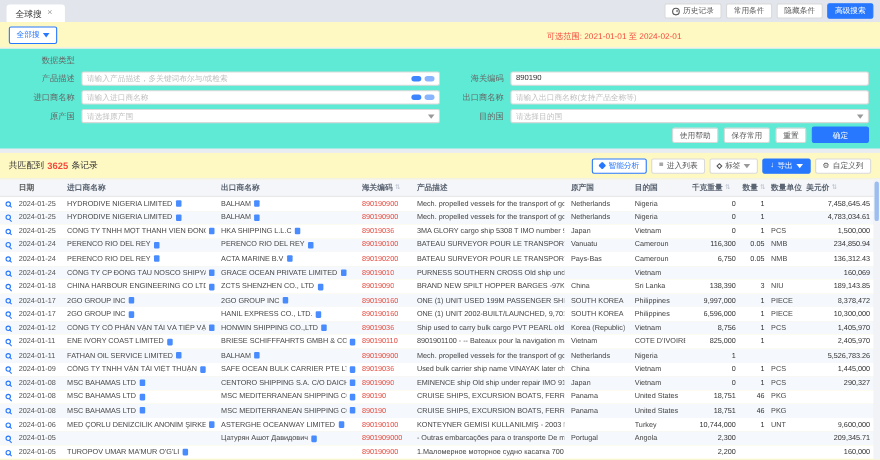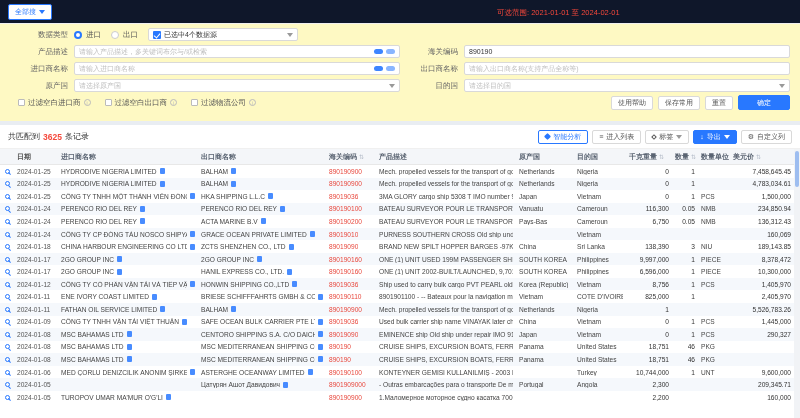--- a/index.html
+++ b/index.html
@@ -12,28 +12,28 @@
 .tab{background:#fff;height:16px;margin-top:4px;display:flex;align-items:center;gap:5px;padding:0 8px;font-size:8px;border-radius:3px 3px 0 0;color:#333}
 .x{width:8px;height:8px;color:#999;font-size:8px;line-height:8px;cursor:pointer}
 .x::after{content:'×'}
 .tb-right{margin-left:auto;display:flex;gap:4px;align-items:center}
 .btn{border:1px solid #d9d9d9;background:#fff;border-radius:2px;font-size:7px;height:14px;padding:0 6px;color:#555;display:inline-flex;align-items:center;gap:3px;cursor:pointer;font-family:inherit}
 .btn.primary{background:#2878ff;border-color:#2878ff;color:#fff}
 .clock{width:7px;height:7px;border:1px solid currentColor;border-radius:50%;position:relative;display:inline-block}
 .clock::after{content:'';position:absolute;left:2.5px;top:1px;width:1px;height:2.5px;background:currentColor}
 
 
-.toolbar{height:24px;background:#0f172a;display:flex;align-items:center;padding:0 8px;border-bottom:1px solid #f0f0f0;position:relative;flex:none}
+.toolbar{height:24px;background:#fef9c3;display:flex;align-items:center;padding:0 8px;border-bottom:1px solid #f0f0f0;position:relative;flex:none}
 .btn.scope{border-color:#2878ff;color:#2878ff;height:16px}
 .caret{width:0;height:0;border-left:3px solid transparent;border-right:3px solid transparent;border-top:4px solid #999;display:inline-block}
 .scope .caret{border-top-color:#2878ff}
 .date-hint{position:absolute;left:497px;top:8px;color:#f5483b;font-size:7.5px}
 
 
-.filter-card{background:#fef9c3;padding:2px 10px 10px;flex:none}
+.filter-card{background:#5eead4;padding:2px 10px 4px;flex:none}
 .f-row{display:flex;align-items:center;height:17px}
 .f-col{display:flex;align-items:center;width:50%;height:100%}
 .f-label{width:58px;text-align:right;font-size:7.5px;color:#666;margin-right:6px;flex:none;white-space:nowrap}
 .f-input{flex:1;height:13px;border:1px solid #d9d9d9;border-radius:2px;font-size:7px;display:flex;align-items:center;padding:0 4px;background:#fff;gap:3px;overflow:hidden;white-space:nowrap}
 .placeholder{color:#bfbfbf;flex:1;overflow:hidden;white-space:nowrap}
 .value{color:#333;flex:1;overflow:hidden;white-space:nowrap}
 .radio-group{display:flex;align-items:center;gap:4px;flex:1}
 .radio{width:8px;height:8px;border:1px solid #ccc;border-radius:50%;display:inline-block;background:#fff;flex:none}
 .radio.on{border:2.5px solid #2878ff}
 .r-label{font-size:7.5px;color:#555;margin-right:6px}
@@ -47,21 +47,21 @@
 .mini-sw.alt2{opacity:.55}
 .cb-group{display:flex;align-items:center;gap:14px;padding-left:8px}
 .cb-item{display:flex;align-items:center;gap:3px;font-size:7.5px;color:#555}
 .filter-cb{width:7px;height:7px;border:1px solid #bbb;border-radius:1px;background:#fff;flex:none}
 .info{width:7px;height:7px;border:1px solid #bbb;border-radius:50%;font-size:5px;color:#bbb;display:inline-flex;align-items:center;justify-content:center}
 .info::after{content:'i'}
 .actions{margin-left:auto;display:flex;gap:5px;align-items:center}
 .btn.confirm{background:#2878ff;border-color:#2878ff;color:#fff;width:52px;justify-content:center;height:15px}
 
 
-.results-card{flex:1;display:flex;flex-direction:column;margin-top:4px;background:#ffffff;overflow:hidden}
+.results-card{flex:1;display:flex;flex-direction:column;margin-top:4px;background:#fef9c3;overflow:hidden}
 .results-bar{height:24px;display:flex;align-items:center;padding:0 8px;flex:none;border-bottom:1px solid #f0f0f0}
 .match{font-size:8px;color:#333;display:flex;gap:3px;align-items:center}
 .match b{color:#f5483b;font-size:8.5px}
 .rb-right{margin-left:auto;display:flex;gap:4px;align-items:center}
 .btn.outline-blue{border-color:#2878ff;color:#2878ff}
 .btn.export{background:#2878ff;border-color:#2878ff;color:#fff}
 .export .caret{border-top-color:#fff}
 .spark{width:5px;height:5px;background:currentColor;transform:rotate(45deg);display:inline-block;border-radius:1px}
 .tag-ic{width:4px;height:4px;border:1px solid currentColor;transform:rotate(45deg);display:inline-block}
 .list-ic::after{content:'≡'}
@@ -97,45 +97,49 @@
 .mag::after{content:'';position:absolute;width:3px;height:1px;background:#2878ff;transform:rotate(45deg);right:-2.5px;bottom:-1.5px}
 .cicon{width:5px;height:6px;background:#2878ff;margin-left:3px;display:inline-block;border-radius:1px;flex:none;opacity:.85;cursor:pointer}
 .scrollbar{position:absolute;right:0;top:0;bottom:0;width:6px;background:#f1f3f6}
 .thumb{position:absolute;top:2px;right:1px;width:4px;height:36px;background:#9dbdf0;border-radius:2px}
 </style>
 </head>
 <body>
 
 <div class="app">
 
+  <div class="tabbar">
+    <div class="tab">
+      <span>全球搜</span>
+      <span class="x"></span>
+    </div>
+    <div class="tb-right">
+      <button class="btn">
+        <span class="clock"></span>
+        <span>历史记录</span>
+      </button>
+      <button class="btn">常用条件</button>
+      <button class="btn">隐藏条件</button>
+      <button class="btn primary">高级搜索</button>
+    </div>
+  </div>
 
   <div class="toolbar">
     <button class="btn scope">
       <span>全部搜</span>
       <span class="caret"></span>
     </button>
     <div class="date-hint">可选范围: 2021-01-01 至 2024-02-01</div>
   </div>
 
   <div class="filter-card">
 
     <div class="f-row">
       <div class="f-col">
         <div class="f-label">数据类型</div>
-        <div class="radio-group">
-          <span class="radio on"></span>
-          <span class="r-label">进口</span>
-          <span class="radio"></span>
-          <span class="r-label">出口</span>
-          <div class="f-input dataset-select">
-            <span class="cb"></span>
-            <span class="value">已选中4个数据源</span>
-            <span class="caret"></span>
-          </div>
-        </div>
       </div>
     </div>
 
     <div class="f-row">
       <div class="f-col">
         <div class="f-label">产品描述</div>
         <div class="f-input">
           <span class="placeholder">请输入产品描述，多关键词布尔与/或检索</span>
           <span class="mini-sw"></span>
           <span class="mini-sw alt2"></span>
@@ -177,37 +181,20 @@
       <div class="f-col">
         <div class="f-label">目的国</div>
         <div class="f-input">
           <span class="placeholder">请选择目的国</span>
           <span class="caret"></span>
         </div>
       </div>
     </div>
 
     <div class="f-row">
-      <div class="cb-group">
-        <span class="cb-item">
-          <span class="filter-cb"></span>
-          <span>过滤空白进口商</span>
-          <span class="info"></span>
-        </span>
-        <span class="cb-item">
-          <span class="filter-cb"></span>
-          <span>过滤空白出口商</span>
-          <span class="info"></span>
-        </span>
-        <span class="cb-item">
-          <span class="filter-cb"></span>
-          <span>过滤物流公司</span>
-          <span class="info"></span>
-        </span>
-      </div>
       <div class="actions">
         <button class="btn">使用帮助</button>
         <button class="btn">保存常用</button>
         <button class="btn">重置</button>
         <button class="btn confirm">确定</button>
       </div>
     </div>
   </div>
 
   <div class="results-card">

